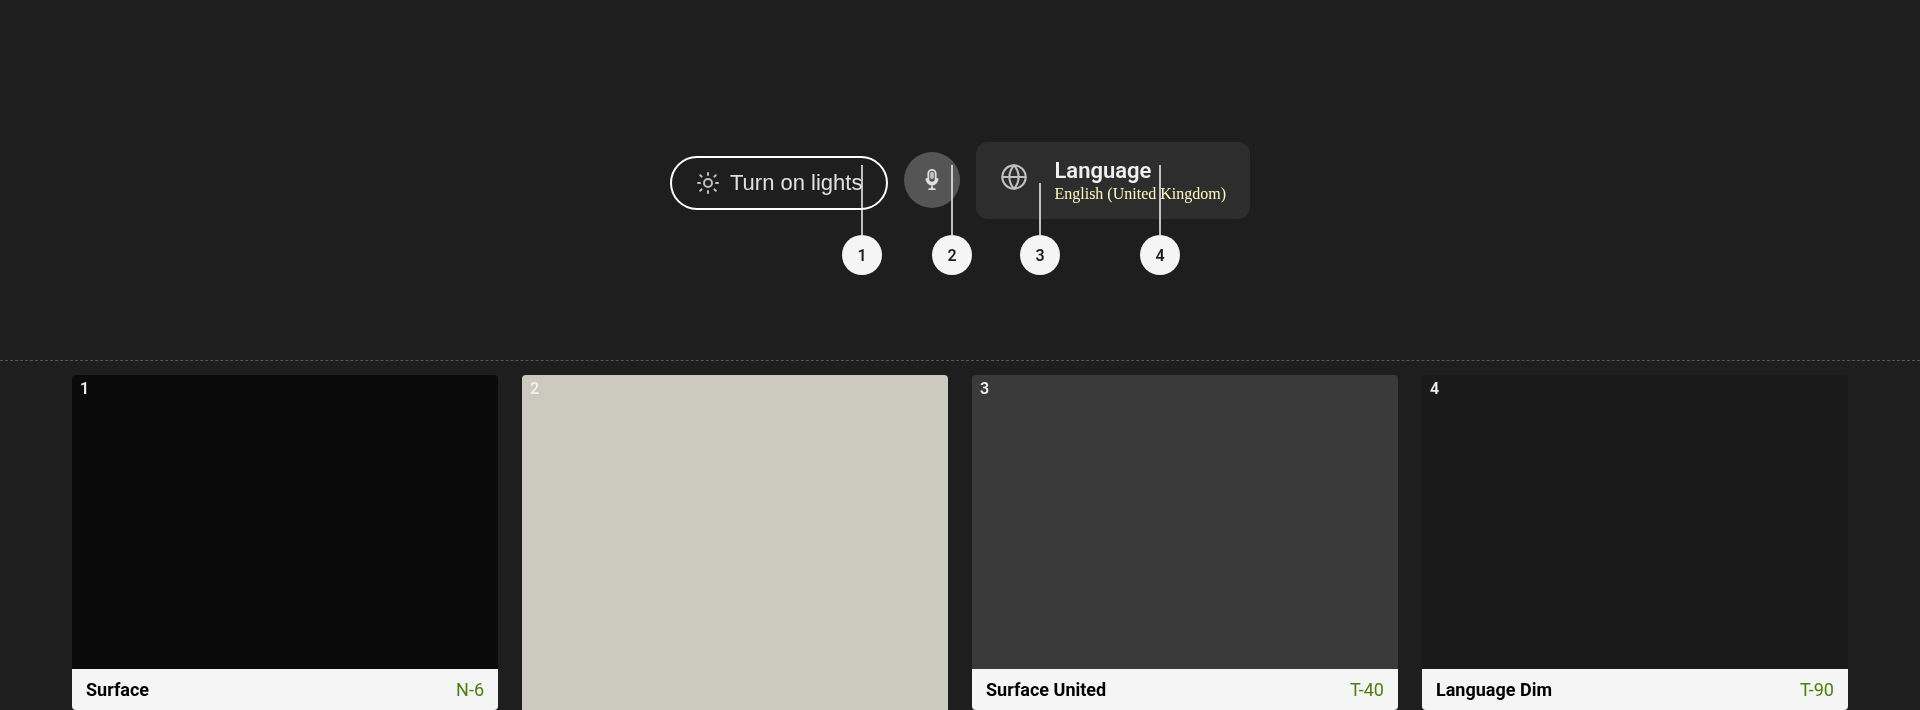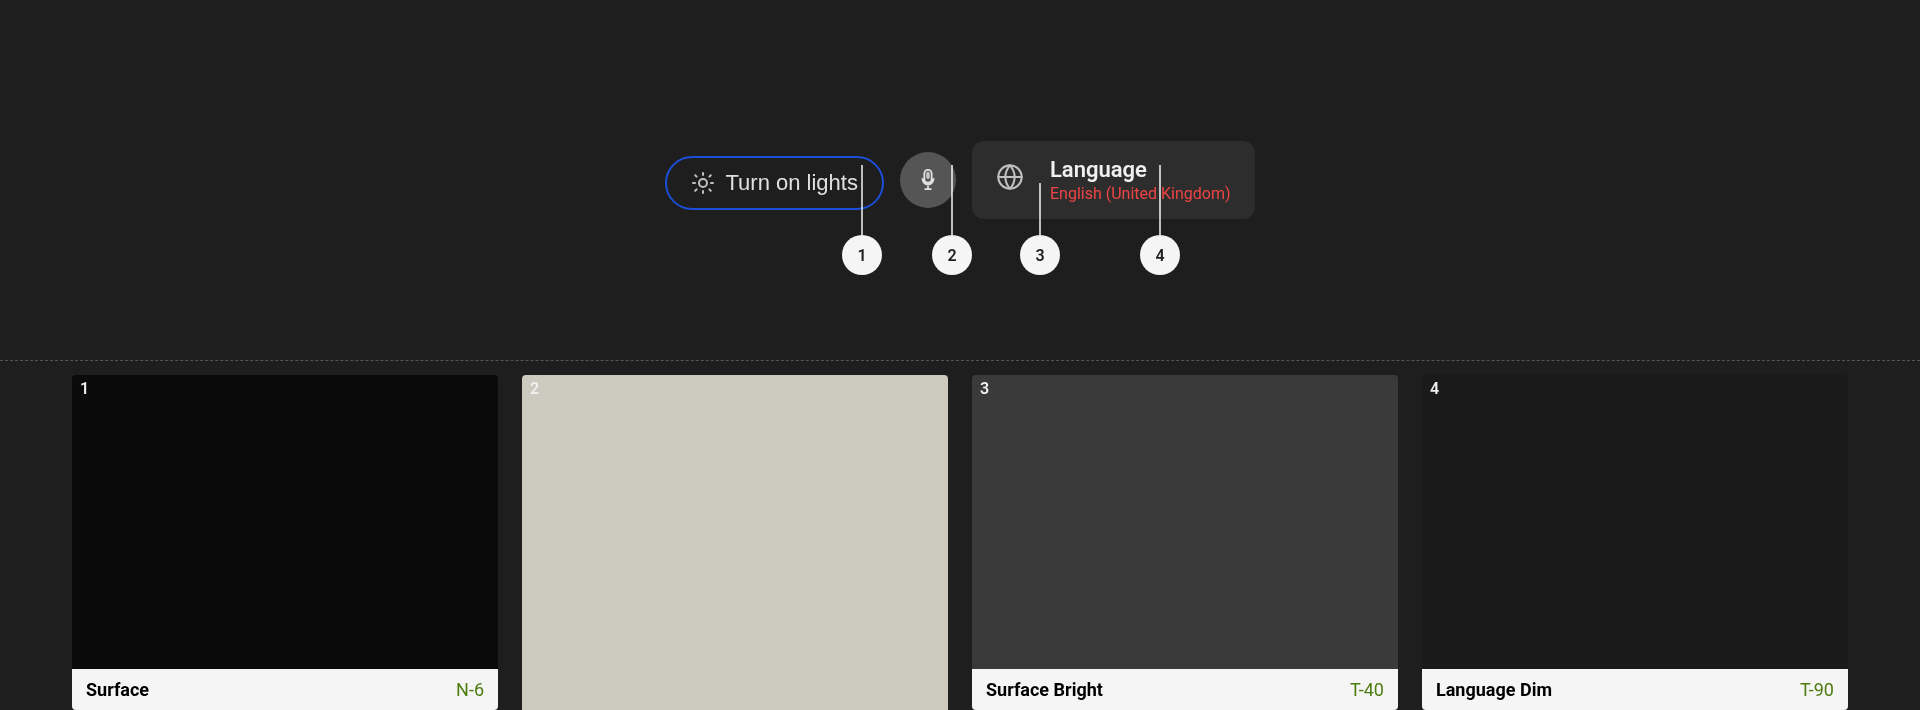--- a/index.html
+++ b/index.html
@@ -22,21 +22,21 @@
       justify-content: center;
       gap: 16px;
     }
 
     
     .turn-on-lights-btn {
       display: flex;
       align-items: center;
       gap: 10px;
       padding: 12px 24px;
-      border: 2px solid #1d4ed8;
+      border: 2px solid #ffffff;
       border-radius: 50px;
       background: transparent;
       cursor: pointer;
       color: #e0e0e0;
       font-size: 22px;
       font-weight: 500;
       white-space: nowrap;
       margin-top: 6px;
     }
 
@@ -80,22 +80,23 @@
     }
 
     .language-text .lang-title {
       font-size: 22px;
       font-weight: 600;
       color: #f0f0f0;
     }
 
     .language-text .lang-subtitle {
       font-size: 16px;
-      color: #ef4444;
+      color: #fef9c3;
       margin-top: 2px;
+      font-family: Liberation Serif, serif;
     }
 
     
     .annotations {
       position: absolute;
       top: 0;
       left: 0;
       width: 100%;
       height: 360px;
       pointer-events: none;
@@ -258,21 +259,21 @@
 
   <div class="swatch-wrapper">
     <span class="swatch-number">2</span>
     <div class="swatch-color swatch-on-surface"></div>
   </div>
 
   <div class="swatch-wrapper">
     <span class="swatch-number">3</span>
     <div class="swatch-color swatch-surface-bright"></div>
     <div class="swatch-label">
-      <span class="swatch-name">Surface Bright</span>
+      <span class="swatch-name">Surface United</span>
       <span class="swatch-code">T-40</span>
     </div>
   </div>
 
   <div class="swatch-wrapper">
     <span class="swatch-number">4</span>
     <div class="swatch-color swatch-surface-dim"></div>
     <div class="swatch-label">
       <span class="swatch-name">Language Dim</span>
       <span class="swatch-code">T-90</span>

